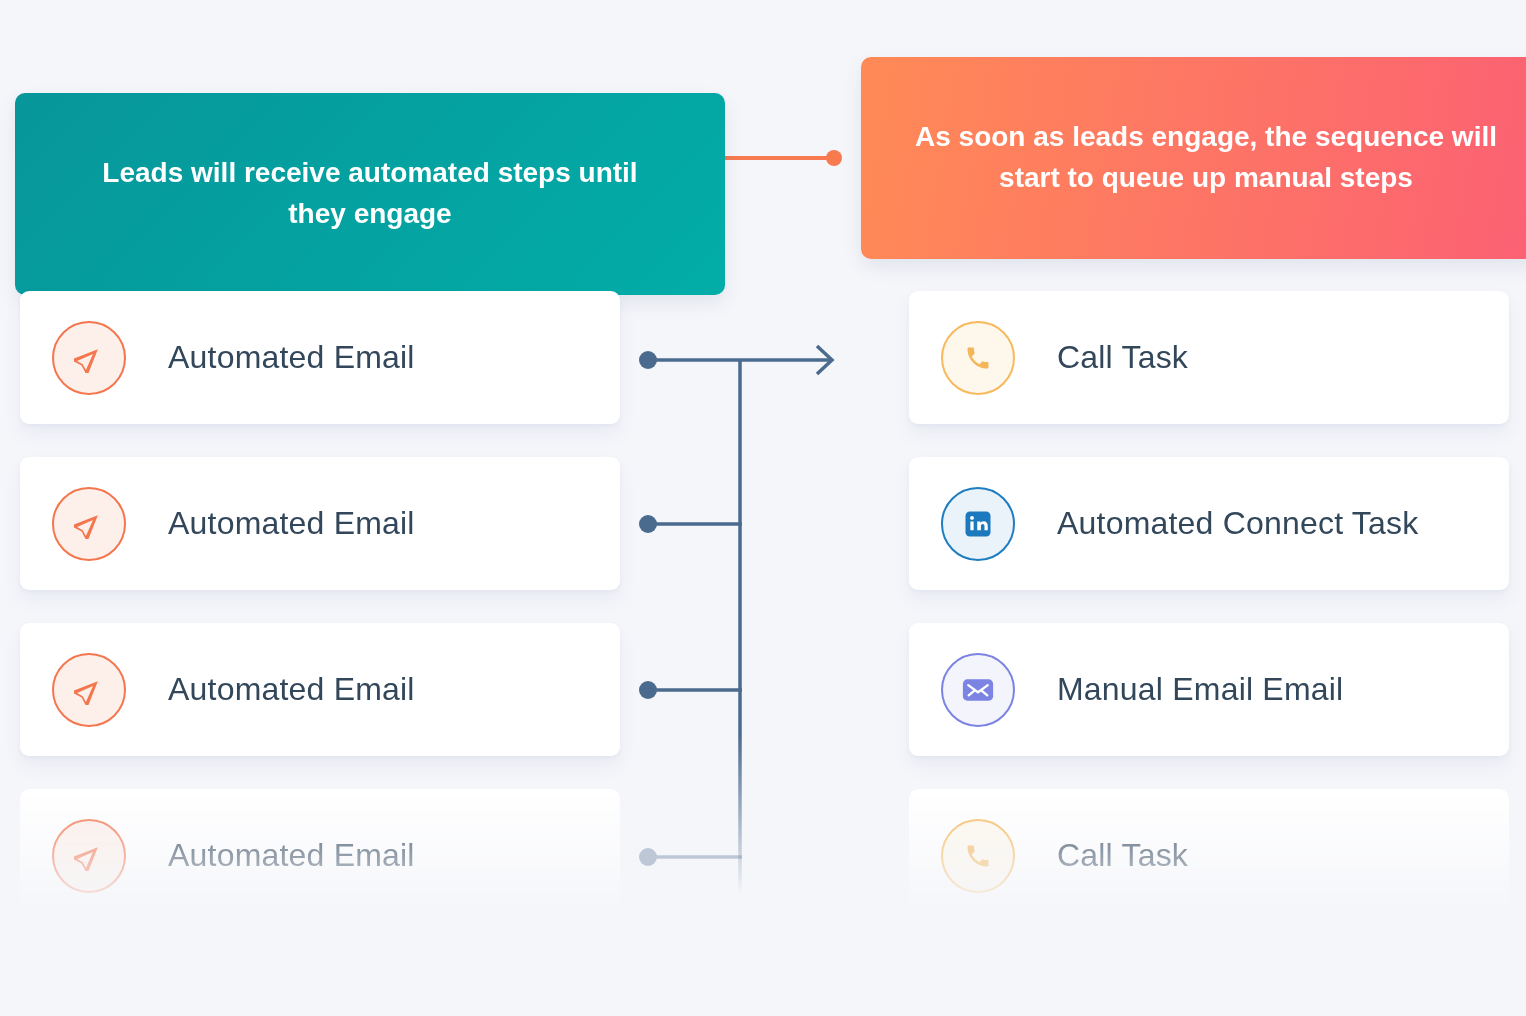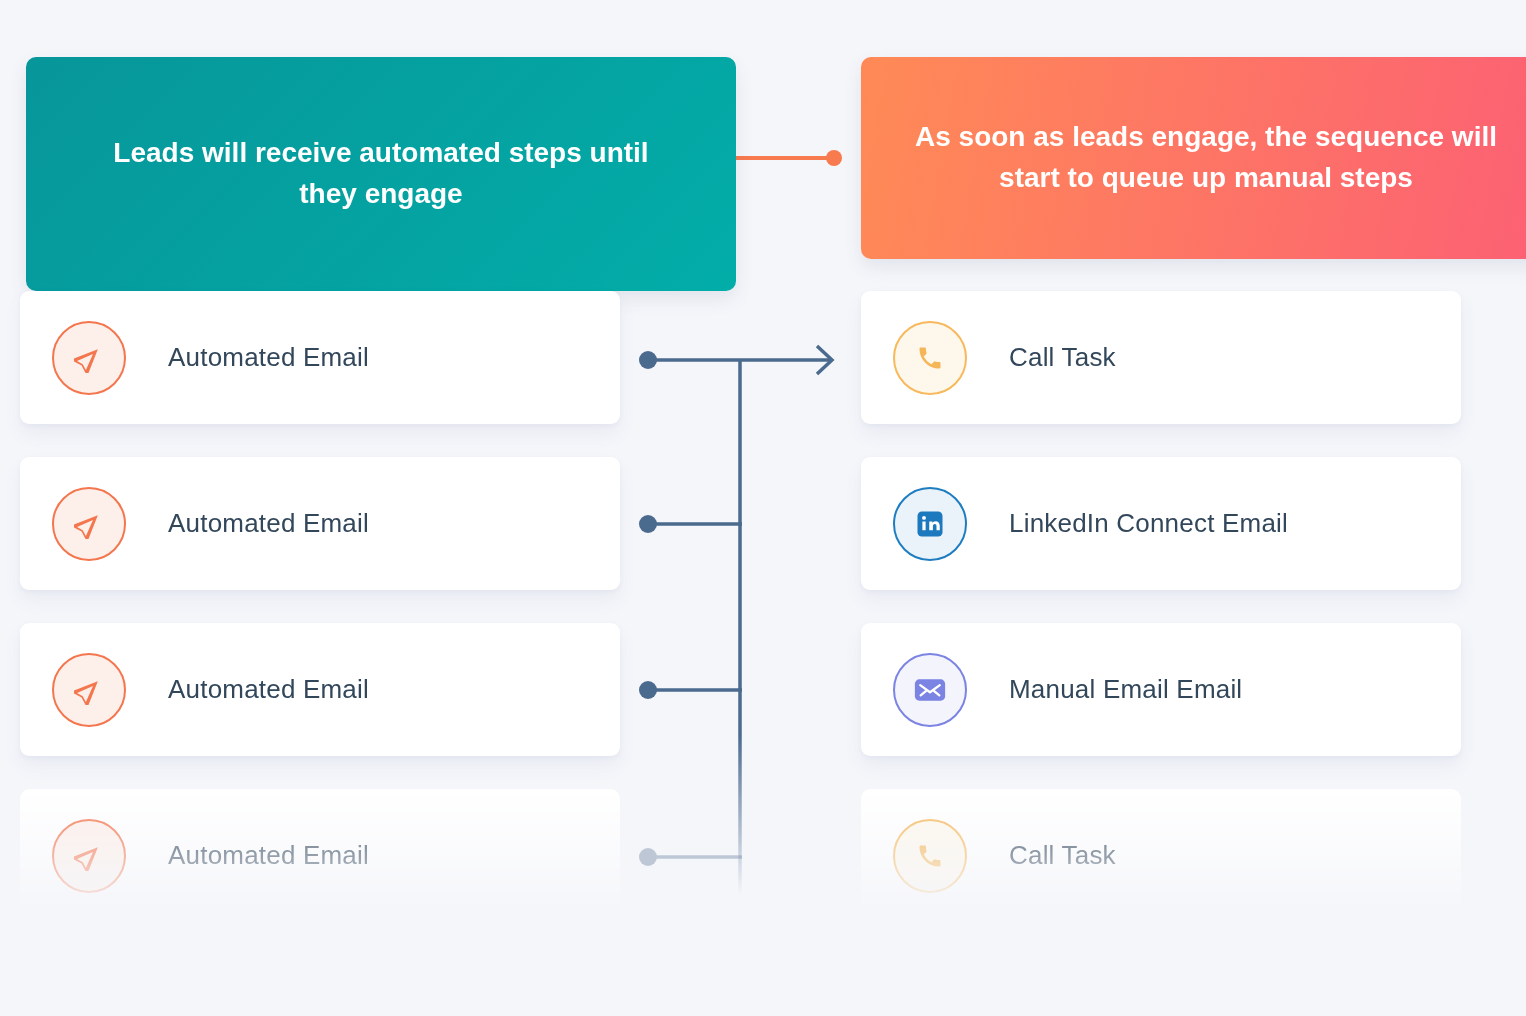--- a/index.html
+++ b/index.html
@@ -11,43 +11,43 @@
   }
   .stage{position:relative;width:1526px;height:1016px;background:#F5F6FA;}
 
   
   .hdr{
     position:absolute;top:57px;width:600px;height:202px;
     border-radius:10px;display:flex;align-items:center;justify-content:center;
     text-align:center;color:#FFFFFF;font-size:28px;font-weight:700;line-height:1.45;
     box-shadow:0 8px 18px rgba(60,80,120,0.10);
   }
-  .hdr-left{left:26px;background:linear-gradient(135deg,#07969A 0%,#02ADA8 100%);padding:16px 55px;}
+  .hdr-left{left:15px;background:linear-gradient(135deg,#07969A 0%,#02ADA8 100%);padding:0 55px;margin-top:36px;}
   .hdr-right{left:861px;background:linear-gradient(100deg,#FF8A56 0%,#FC6074 100%);padding:0 45px;}
 
   
   .card{
     position:absolute;width:600px;height:133px;background:#FFFFFF;border-radius:9px;
     display:flex;align-items:center;
     box-shadow:0 10px 18px rgba(90,100,150,0.07),0 2px 4px rgba(90,100,150,0.05);
   }
   .col-left .card{left:20px;}
-  .col-right .card{left:861px;text-align:right;}
+  .col-right .card{left:909px;text-align:right;}
   .row0{top:291px;} .row1{top:457px;} .row2{top:623px;} .row3{top:789px;}
 
   .icon-circle{
     width:70px;height:70px;border-radius:50%;margin-left:32px;flex:0 0 auto;
     display:flex;align-items:center;justify-content:center;border:2.5px solid;
   }
   .ic-orange{border-color:#F4764E;background:#FDF0EA;}
   .ic-amber {border-color:#F7B95C;background:#FEF8EC;}
   .ic-blue  {border-color:#1E7DC0;background:#EAF3FA;}
   .ic-indigo{border-color:#7B83E3;background:#F3F4FC;}
 
-  .card-label{margin-left:42px;font-size:26px;color:#33475B;letter-spacing:0.2px;}
+  .card-label{margin-left:42px;font-size:32px;color:#33475B;letter-spacing:0.2px;}
 
   .faded{
     -webkit-mask-image:linear-gradient(to bottom,rgba(0,0,0,0.95) 0%,rgba(0,0,0,0.5) 50%,rgba(0,0,0,0) 96%);
             mask-image:linear-gradient(to bottom,rgba(0,0,0,0.95) 0%,rgba(0,0,0,0.5) 50%,rgba(0,0,0,0) 96%);
   }
 
   .connector-svg{position:absolute;left:0;top:0;pointer-events:none;}
 </style>
 </head>
 <body>
@@ -151,21 +151,21 @@
 
     <div class="card row1">
       <div class="icon-circle ic-blue">
         <svg width="30" height="30" viewBox="0 0 24 24">
           <rect x="2" y="2" width="20" height="20" rx="3.5" fill="#1D79BE"></rect>
           <rect x="5.9" y="10" width="2.6" height="7" fill="#FFFFFF"></rect>
           <circle cx="7.2" cy="7.1" r="1.55" fill="#FFFFFF"></circle>
           <path d="M11.4 10h2.5v1.1c.4-.72 1.3-1.35 2.6-1.35 2 0 3.3 1.3 3.3 3.7V17h-2.6v-3.2c0-1.1-.5-1.8-1.4-1.8-.95 0-1.5.7-1.5 1.9V17h-2.9z" fill="#FFFFFF"></path>
         </svg>
       </div>
-      <span class="card-label">LinkedIn Connect Email</span>
+      <span class="card-label">Automated Connect Task</span>
     </div>
 
     <div class="card row2">
       <div class="icon-circle ic-indigo">
         <svg width="32" height="24" viewBox="0 0 36 26">
           <rect x="1" y="1" width="34" height="24" rx="5" fill="#7B83E3"></rect>
           <path d="M7 7.5l11 8 11-8" stroke="#FFFFFF" stroke-width="2.6" fill="none" stroke-linecap="round" stroke-linejoin="round"></path>
           <path d="M7.5 19l6.5-5.2M28.5 19 22 13.8" stroke="#FFFFFF" stroke-width="2.6" fill="none" stroke-linecap="round"></path>
         </svg>
       </div>

